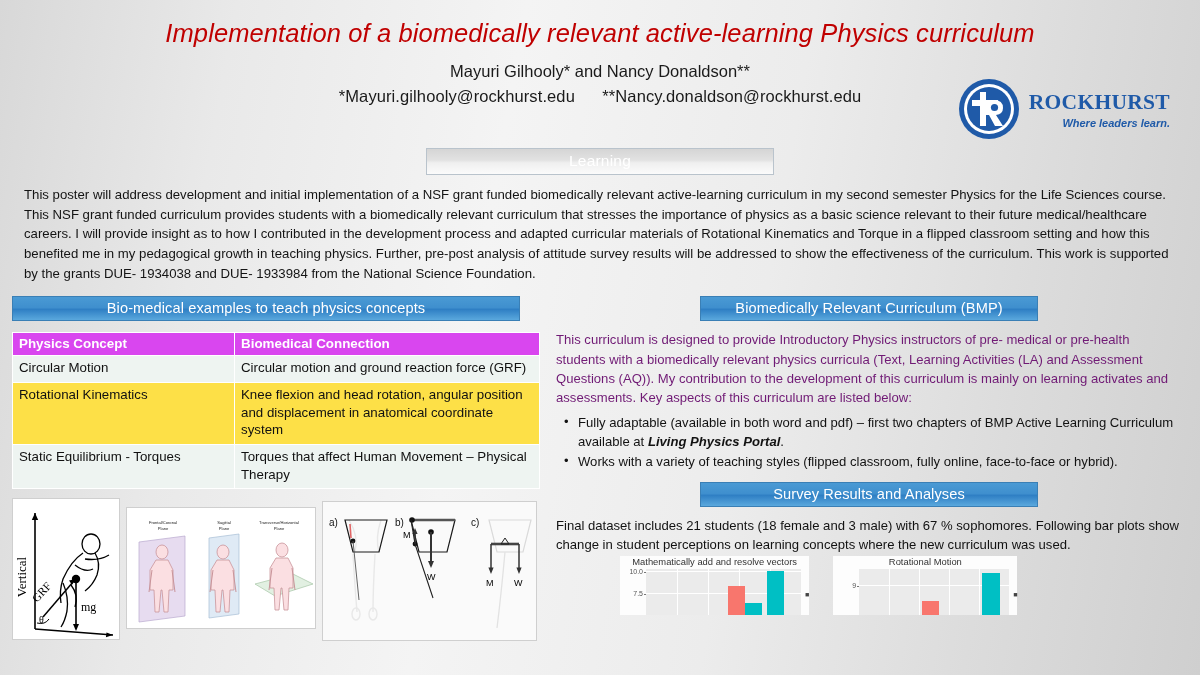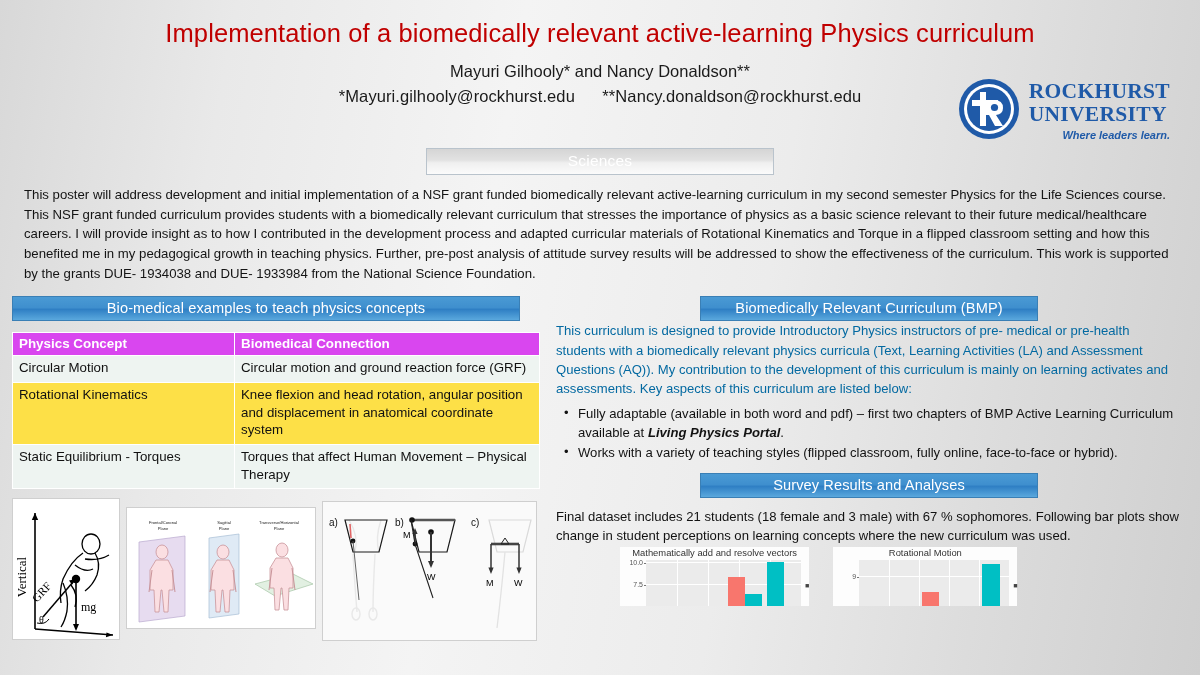--- a/index.html
+++ b/index.html
@@ -15,20 +15,21 @@
 
   
   .header { position: relative; height: 148px; }
   .poster-title {
     text-align: center;
     color: #c00000;
     font-size: 25.5px;
     font-weight: 400;
     letter-spacing: .1px;
     padding-top: 19px;
+    font-style: italic;
   }
   .authors {
     text-align: center;
     font-size: 16.5px;
     color: #1a1a1a;
     margin-top: 11px;
     line-height: 1.52;
   }
   .authors .line2 { letter-spacing: .1px; }
   .emailgap { display: inline-block; width: 18px; }
@@ -102,21 +103,22 @@
 
   
   .figs { display: flex; gap: 6px; margin-top: 9px; padding-left: 0; }
   .fig { background: #fff; border: 1px solid #cfcfcf; overflow: hidden; }
   .fig1 { width: 108px; height: 142px; }
   .fig2 { width: 190px; height: 122px; margin-top: 9px; }
   .fig3 { width: 215px; height: 140px; margin-top: 3px; }
 
   
   .bmp-text {
-    font-size: 13.1px; line-height: 1.475; color: #0369a1;
+    font-size: 13.1px; line-height: 1.475; color: #701a75;
+    margin-top: 9px;
   }
   ul.bmp-list { margin: 6px 0 0 4px; list-style: none; }
   ul.bmp-list li {
     font-size: 13.1px; line-height: 1.45; color: #121212;
     position: relative; padding-left: 18px; margin-bottom: 1px;
   }
   ul.bmp-list li::before {
     content: "•"; position: absolute; left: 4px; top: -1px;
     font-size: 13px;
   }
@@ -180,27 +182,26 @@
         <circle cx="31" cy="31" r="22" fill="#1f5aa8"></circle>
         <path d="M22 14 L28 14 L28 26 L22 26 Z" fill="#ffffff"></path>
         <path d="M14 22 L40 22 L40 28 L14 28 Z" fill="#ffffff"></path>
         <path d="M22 26 L28 26 L28 48 L22 48 Z" fill="#ffffff"></path>
         <path d="M28 22 L36 22 Q45 22 45 30 Q45 36 38 37 L45 48 L37 48 L31 37 L28 37 Z" fill="#ffffff"></path>
         <circle cx="36.5" cy="29.5" r="3.6" fill="#1f5aa8"></circle>
       </svg>
     </span>
     <span class="logo-text">
       <span class="logo-name">ROCKHURST</span><br>
-      <span class="logo-name">UNIVERSITY</span>
       <div class="logo-tag">Where leaders learn.</div>
     </span>
   </div>
 </div>
 
-<div class="abstract-bar">Sciences</div>
+<div class="abstract-bar">Learning</div>
 <div class="abstract-body">This poster will address development and initial implementation of a NSF grant funded biomedically relevant active-learning curriculum in my second semester Physics for the Life Sciences course. This NSF grant funded curriculum provides students with a biomedically relevant curriculum that stresses the importance of physics as a basic science relevant to their future medical/healthcare careers. I will provide insight as to how I contributed in the development process and adapted curricular materials of Rotational Kinematics and Torque in a flipped classroom setting and how this benefited me in my pedagogical growth in teaching physics. Further, pre-post analysis of attitude survey results will be addressed to show the effectiveness of the curriculum. This work is supported by the grants DUE- 1934038 and DUE- 1933984 from the National Science Foundation.</div>
 
 <div class="cols">
 
   <div class="col-left">
     <div class="bluebar bar-left">Bio-medical examples to teach physics concepts</div>
 
     <table class="concepts">
       <colgroup>
           <col class="c1">

